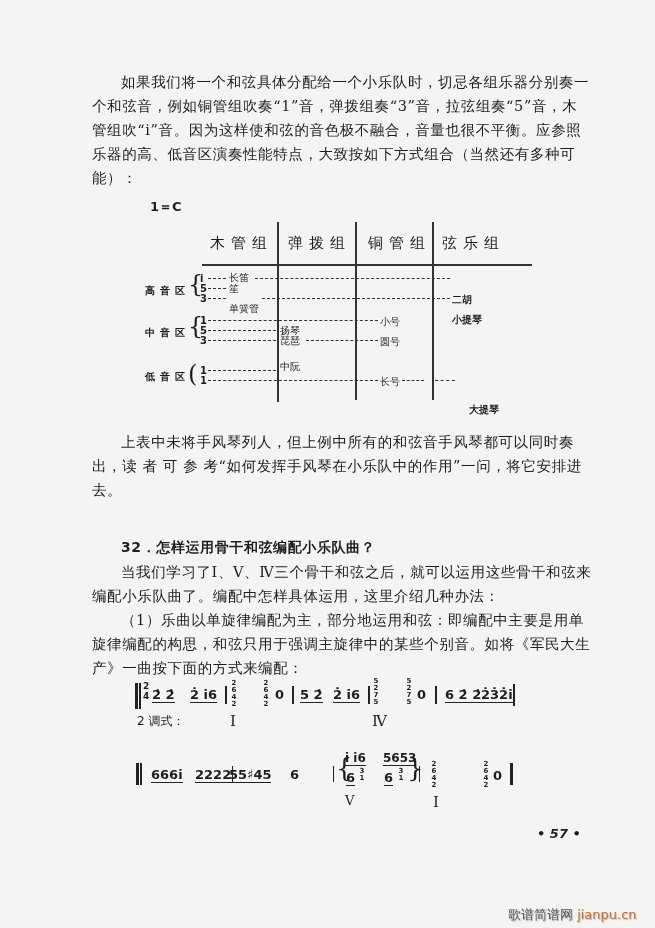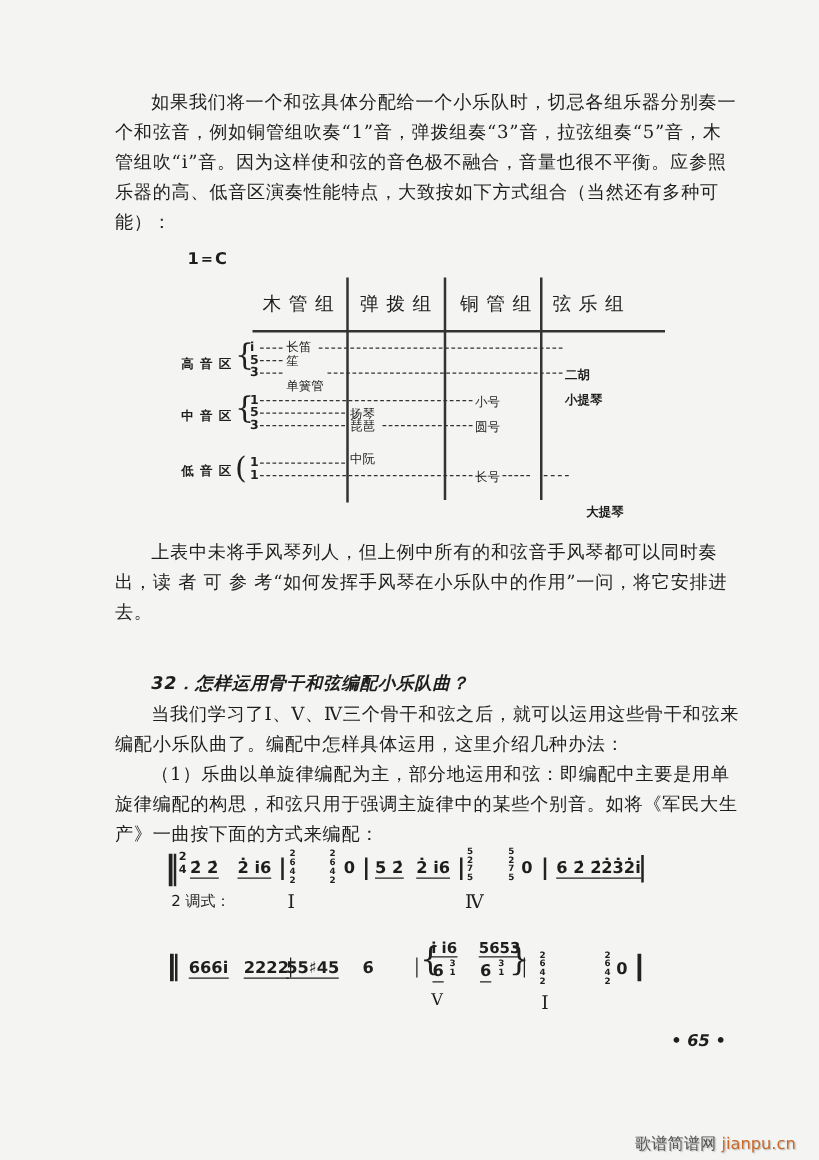--- a/index.html
+++ b/index.html
@@ -1,21 +1,21 @@
 <!DOCTYPE html>
 <html><head>
 <meta charset="utf-8">
 <style>
   html, body { margin:0; padding:0; }
   body { width:655px; height:928px; background:#f4f4f2; position:relative; overflow:hidden;
          font-family:"DejaVu Serif", serif; color:#1e1e1e; }
   .page { position:absolute; left:0; top:0; width:655px; height:668px; }
   .para { position:absolute; left:92px; width:500px; font-size:14.5px; line-height:24px; letter-spacing:0.6px; }
   .indent { text-indent:29px; }
-  .heading { font-weight:bold; font-family:"DejaVu Sans", sans-serif; font-size:14px;font-style:italic; }
+  .heading { font-weight:bold; font-family:"DejaVu Sans", sans-serif; font-size:14px; }
   .key { position:absolute; left:150px; top:198px; font-family:"DejaVu Sans", sans-serif; font-weight:bold; font-size:13px; }
   
   .tbl { position:absolute; left:130px; top:222px; width:400px; height:190px; font-size:11px; }
   .vline { position:absolute; width:1.5px; background:#333; }
   .hline { position:absolute; height:1.5px; background:#333; }
   .dash { position:absolute; height:0; border-top:1.3px dashed #333; }
   .hdr { position:absolute; top:12px; font-size:15px; letter-spacing:6px; }
   .lbl { position:absolute; font-size:10px; }
   .reg { position:absolute; font-size:10px; letter-spacing:5px; font-weight:bold; }
   .brace { position:absolute; font-size:24px; line-height:24px; }
@@ -145,19 +145,19 @@
     <div class="brace" style="left:407px; top:756px; font-size:26px;">}</div>
     <div class="barline" style="left:419px; top:766px; height:16px; width:1px;"></div>
     <div class="chordstack" style="left:430px; top:761px;">2<br>6<br>4<br>2</div>
     <div class="chordstack" style="left:482px; top:761px;">2<br>6<br>4<br>2</div>
     <div class="score" style="left:493px; top:768px;">0</div>
     <div class="barline" style="left:510px; top:763px; height:22px; width:3px;"></div>
     <div class="roman" style="left:345px; top:793px; font-size:13px;">Ⅴ</div>
     <div class="roman" style="left:433px; top:793px;">Ⅰ</div>
   </div>
 
-  <div class="pageno">• 65 •</div>
+  <div class="pageno">• 57 •</div>
 
   <div class="wm">
     <span>歌谱简谱网</span>
     <span class="url">jianpu.cn</span>
   </div>
 </div>
 
 </body></html>

